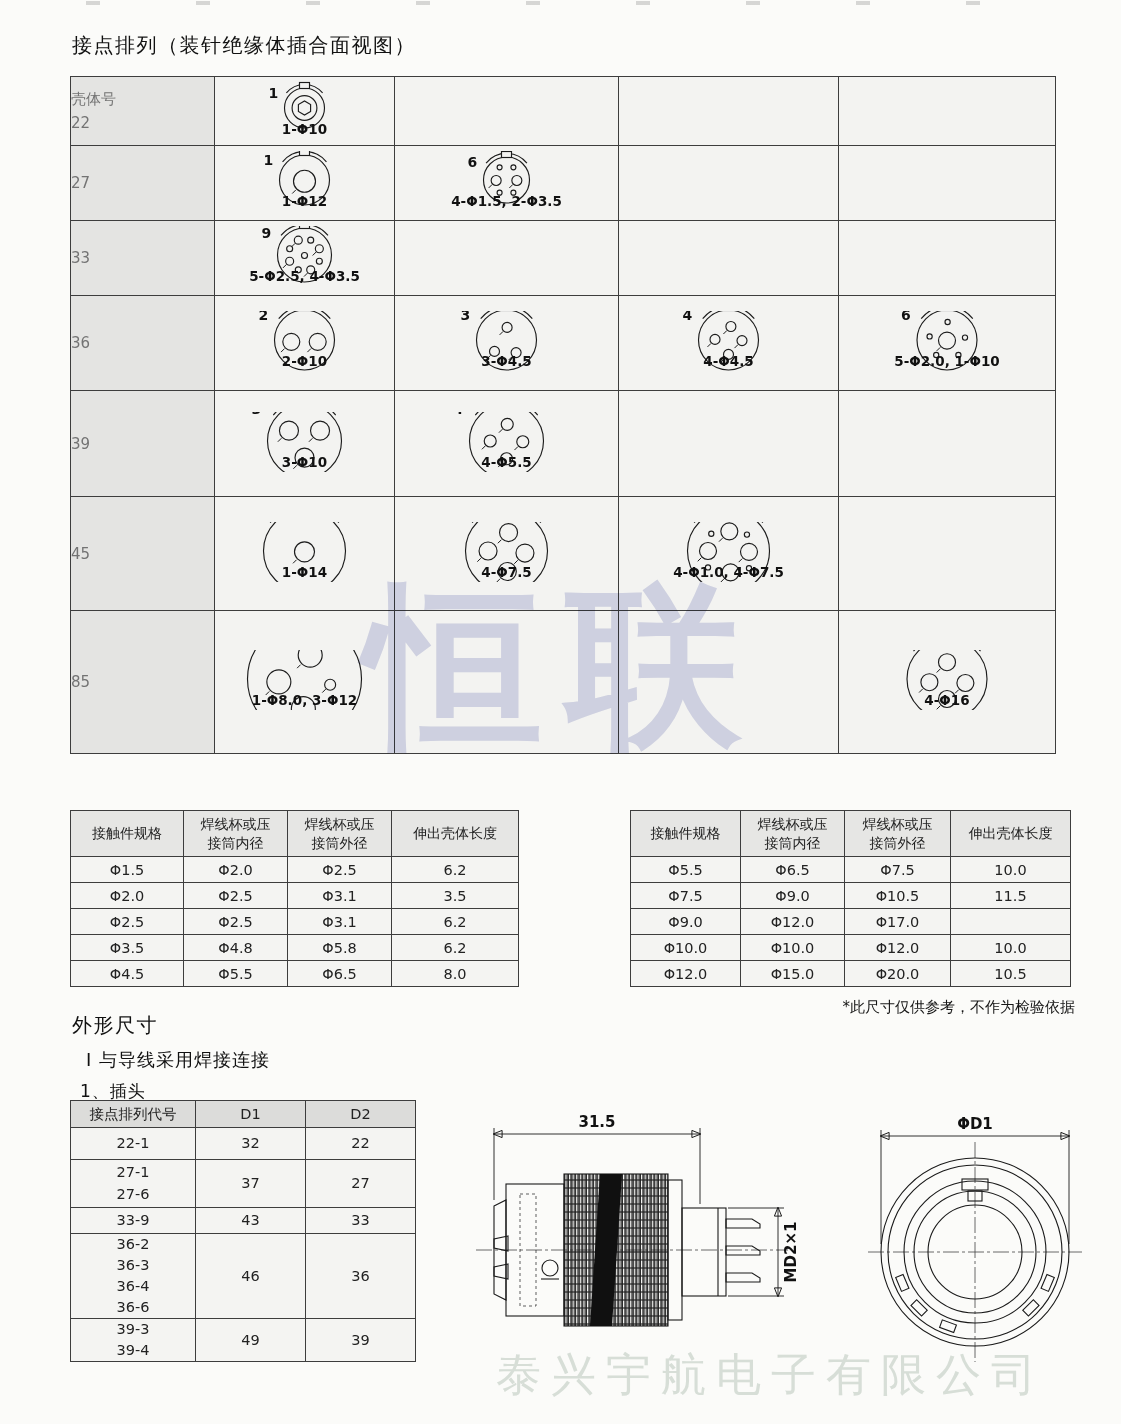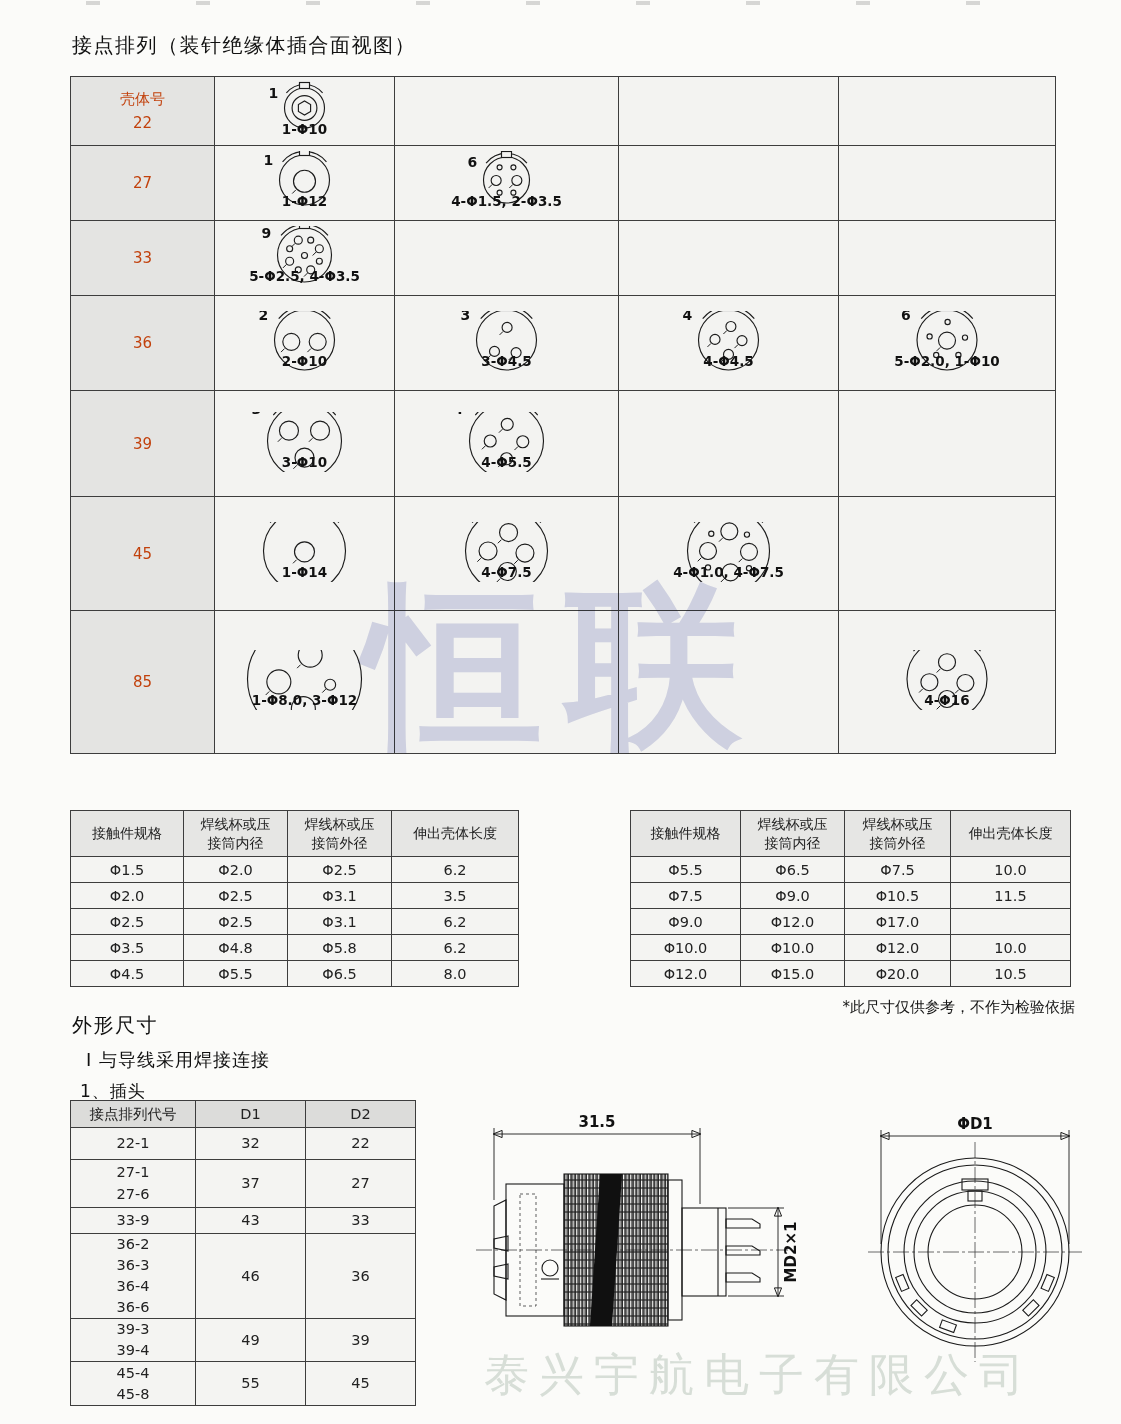--- a/index.html
+++ b/index.html
@@ -6,33 +6,33 @@
   #page{position:relative;width:1121px;height:1424px;background:#fbfbf9;overflow:hidden;
         font-family:"DejaVu Sans","Liberation Sans",sans-serif;color:#161616;}
   .h1{position:absolute;font-size:20px;letter-spacing:1.5px;color:#111;white-space:nowrap;}
   .h2{position:absolute;font-size:18px;letter-spacing:1px;color:#111;white-space:nowrap;}
   .h3{position:absolute;font-size:17px;letter-spacing:1px;color:#111;white-space:nowrap;}
   .note{position:absolute;font-size:15px;color:#161616;text-align:right;white-space:nowrap;}
   table{border-collapse:collapse;position:absolute;table-layout:fixed;}
   td,th{border:1px solid #3d3d3d;padding:0;font-weight:400;vertical-align:middle;}
   
   .ct td{background:#f3f3f1;}
-  .ct td.hd{background:#e4e4e2;text-align:center;font-size:15px;color:#c2410c;line-height:1.6;}
+  .ct td.hd{background:#e4e4e2;text-align:left;font-size:15px;color:#737373;line-height:1.6;}
   .diag{width:100%;height:100%;}
   
   .dt th{background:#e6e6e4;font-size:14px;text-align:center;white-space:pre-line;line-height:1.35;color:#222;}
   .dt td{background:#f4f4f2;font-size:14.5px;text-align:center;color:#222;}
   
   .pt th{background:#dcdcda;font-size:14.5px;text-align:center;color:#222;}
   .pt td{background:#f4f4f2;font-size:14.5px;text-align:center;white-space:pre-line;line-height:1.45;color:#222;}
   
   .wm-center{position:absolute;left:366px;top:578px;font-size:176px;line-height:1;
     font-family:"DejaVu Serif","Liberation Serif",serif;font-weight:600;color:#d9dbed;
     letter-spacing:24px;mix-blend-mode:multiply;z-index:6;pointer-events:none;}
-  .wm-bottom{position:absolute;left:484px;top:1352px;font-size:45px;line-height:1;
+  .wm-bottom{position:absolute;left:496px;top:1352px;font-size:45px;line-height:1;
     font-family:"DejaVu Serif","Liberation Serif",serif;color:#dbe2dd;
     letter-spacing:10px;mix-blend-mode:multiply;z-index:6;pointer-events:none;}
   .top-artifact{position:absolute;left:86px;top:1px;width:960px;height:4px;opacity:.28;
     background:repeating-linear-gradient(90deg,#777 0 14px,transparent 14px 110px);}
   
   #drawing{position:absolute;left:470px;top:1108px;z-index:2;}
   #drawing path,#drawing rect,#drawing circle,#drawing line{stroke:#1a1a1a;stroke-width:1.1;fill:none;}
   #drawing .fillk{fill:url(#kn);}
   #drawing .blk{fill:#101010;stroke:none;}
   #drawing .cl{stroke:#444;stroke-width:.8;stroke-dasharray:16 3 3 3;}
@@ -489,26 +489,20 @@
 36-6</td>
           <td>46</td>
           <td>36</td>
         </tr>
     <tr style="height:43px">
           <td>39-3
 39-4</td>
           <td>49</td>
           <td>39</td>
         </tr>
-    <tr style="height:44px">
-          <td>45-4
-45-8</td>
-          <td>55</td>
-          <td>45</td>
-        </tr>
   </tbody>
     </table>
 
   <svg id="drawing" width="645" height="268" viewBox="0 0 645 268">
     <defs>
       <pattern id="kn" width="3.6" height="8" patternUnits="userSpaceOnUse">
         <rect width="3.6" height="8" fill="#f1f1ef" stroke="none"></rect>
         <line x1="1.2" y1="0" x2="1.2" y2="8" stroke="#2a2a2a" stroke-width="0.9"></line>
       </pattern>
       <marker id="ar" viewBox="0 0 10 8" refX="9" refY="4" markerWidth="11" markerHeight="8" orient="auto-start-reverse">

